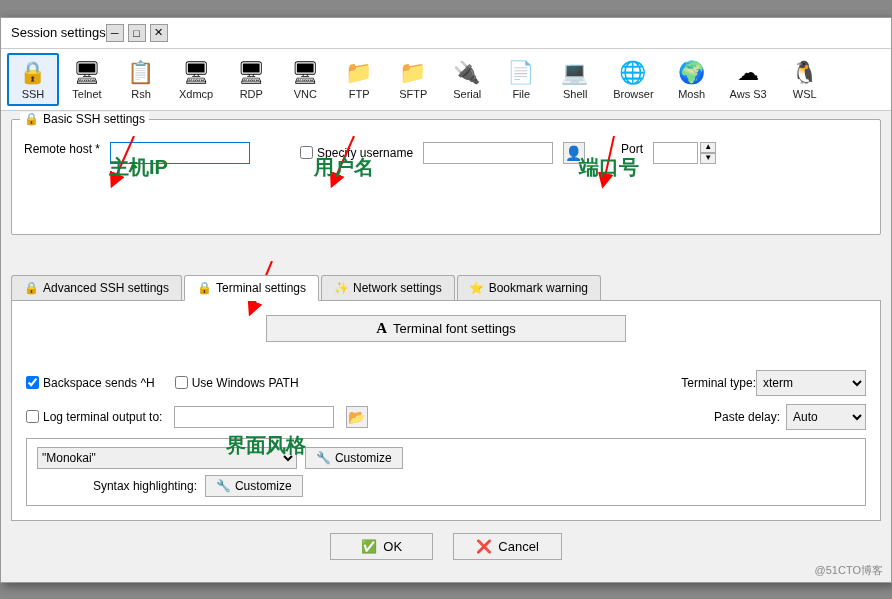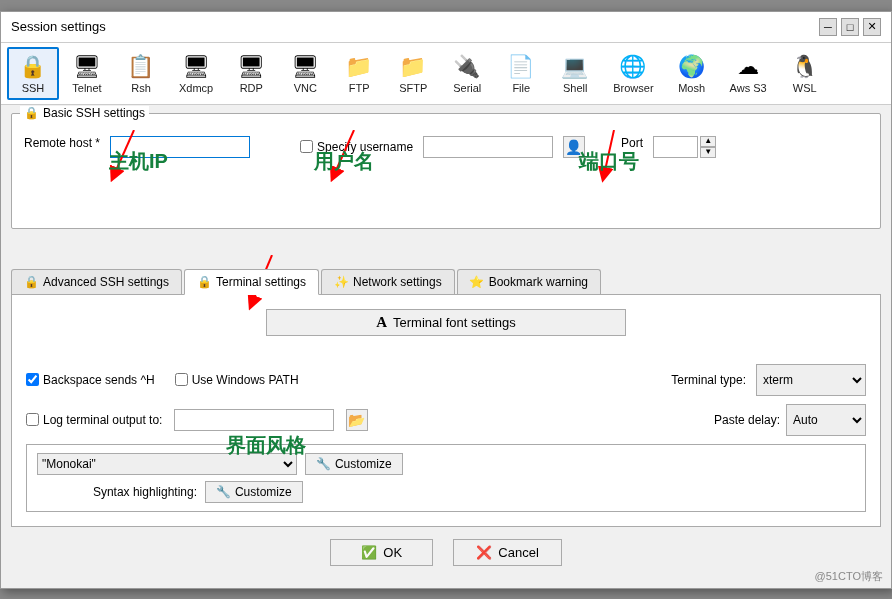--- a/index.html
+++ b/index.html
@@ -17,21 +17,21 @@
       background: #f0f0f0;
       border: 1px solid #999;
       box-shadow: 3px 3px 10px rgba(0,0,0,0.4);
       position: relative;
     }
     .title-bar {
       background: #fff;
       border-bottom: 1px solid #ccc;
       padding: 6px 10px;
       display: flex;
-      justify-content: space-between;
+      justify-content: flex-start;
       align-items: center;
       font-size: 13px;
       font-weight: normal;
     }
     .title-bar-right {
       display: flex;
       gap: 4px;
     }
     .title-btn {
       width: 18px; height: 18px;
@@ -189,21 +189,21 @@
       margin-bottom: 8px;
       flex-wrap: wrap;
     }
     .options-row2 {
       display: flex;
       gap: 12px;
       align-items: center;
       margin-bottom: 8px;
     }
     select.small-select {
-      height: 32px;
+      height: 26px;
       border: 1px solid #aaa;
       font-size: 12px;
       padding: 1px 2px;
     }
     .log-input {
       width: 160px;
       height: 22px;
       border: 1px solid #aaa;
       padding: 2px 4px;
       font-size: 12px;
@@ -455,21 +455,21 @@
 
       <div class="options-row">
         <div class="checkbox-label">
           <input type="checkbox" checked="" style="">
           <label>Backspace sends ^H</label>
         </div>
         <div class="checkbox-label">
           <input type="checkbox" style="">
           <label>Use Windows PATH</label>
         </div>
-        <div style="display:flex; align-items:center; gap:10px; margin-left:auto;">
+        <div style="display:flex; align-items:center; gap:0; margin-left:auto;">
           <label>Terminal type:</label>
           <select class="small-select" style="width:110px;">
             <option>xterm</option>
             <option>xterm-256color</option>
             <option>vt100</option>
             <option>linux</option>
           </select>
         </div>
       </div>
 

